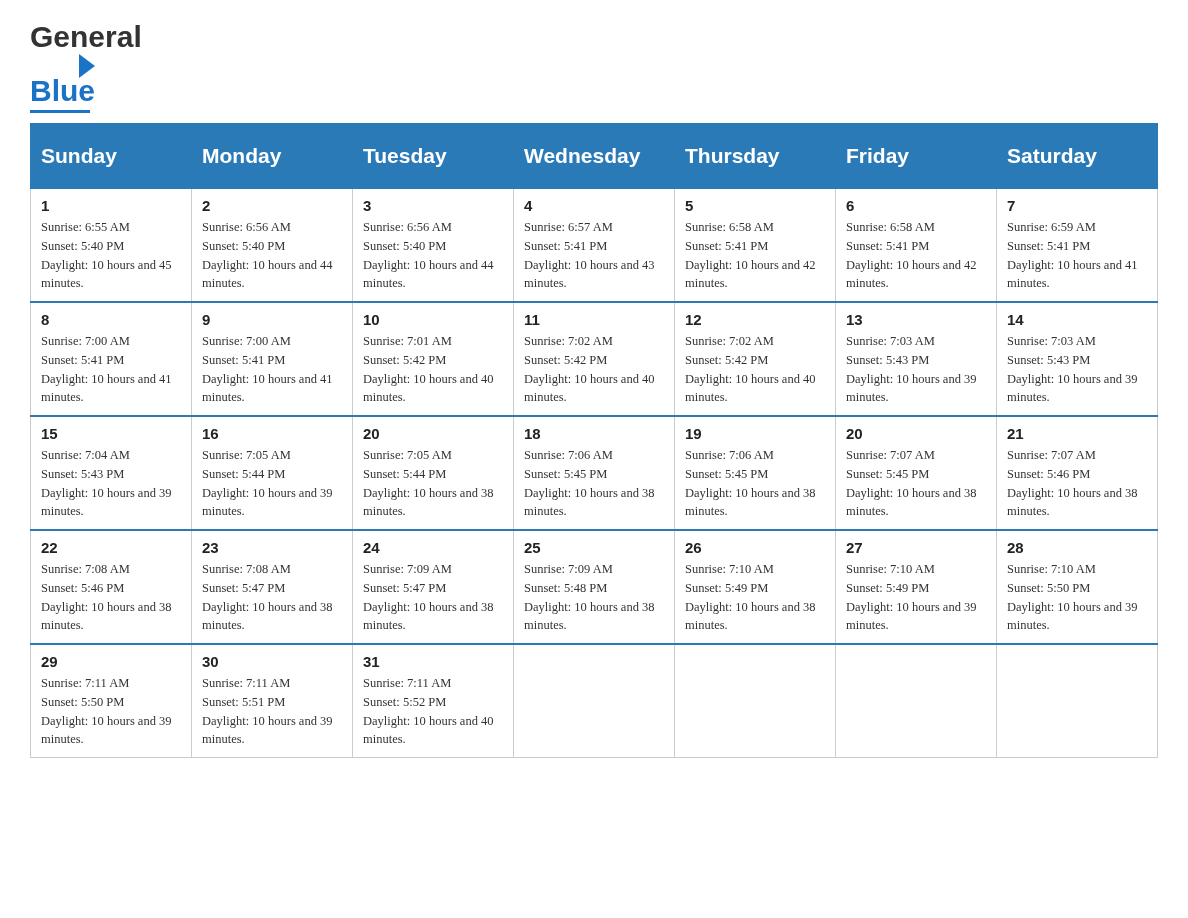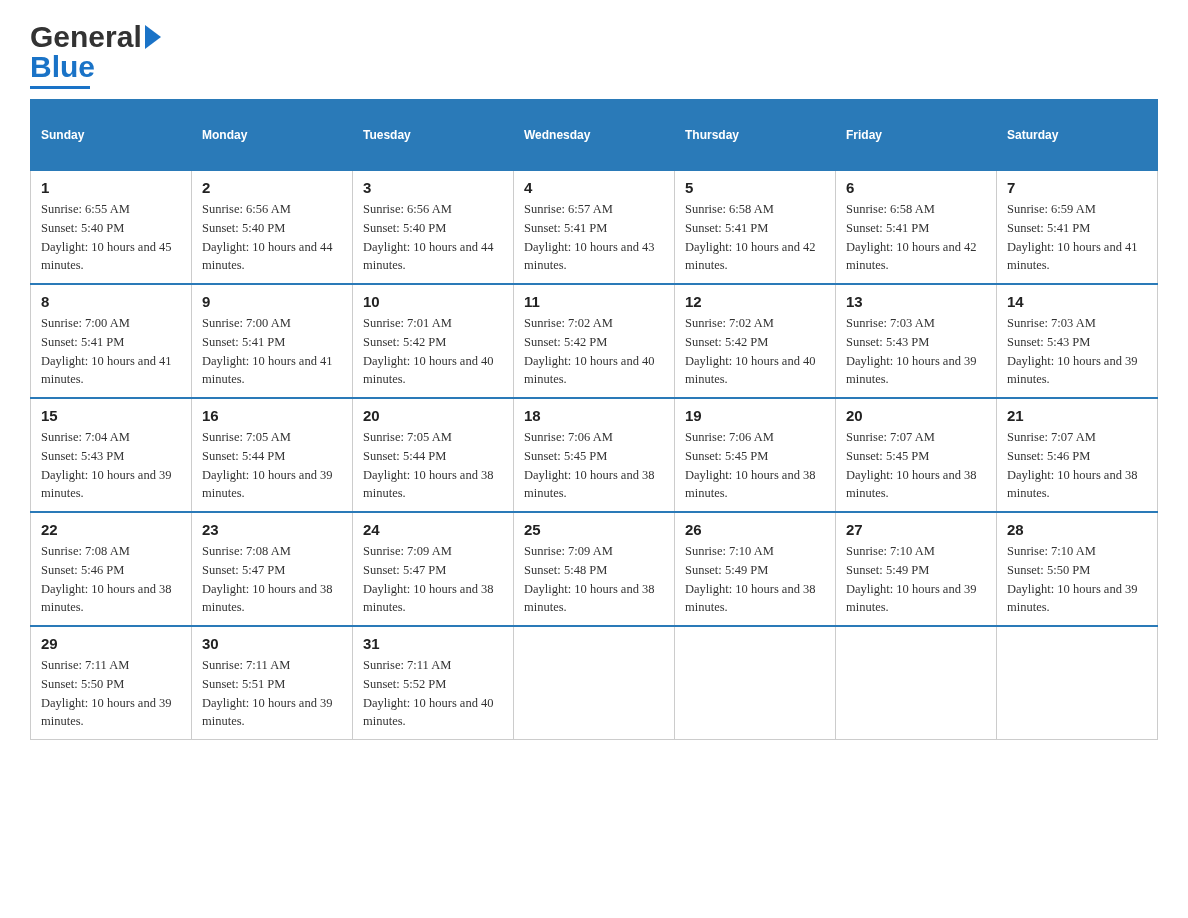--- a/index.html
+++ b/index.html
@@ -42,23 +42,23 @@
       margin-top: 4px;
     }
     table {
       width: 100%;
       border-collapse: collapse;
       margin-top: 10px;
     }
     thead tr th {
       background-color: #2a7ab8;
       color: #fff;
-      font-size: 12px;
-      font-weight: bold;
-      padding: 28px 10px;
+      font-size: 21px;
+      font-weight: bold;
+      padding: 20px 10px;
       text-align: left;
       border: 1px solid #2a7ab8;
     }
     tbody tr td {
       vertical-align: top;
       padding: 8px 10px;
       border: 1px solid #ccc;
       font-size: 13px;
       color: #333;
       width: 14.28%;
@@ -82,20 +82,21 @@
       border-bottom: 2px solid #2a7ab8;
     }
     tbody tr:last-child {
       border-bottom: 1px solid #ccc;
       padding-left: 35px;
     }
     .logo-top {
       display: flex;
       align-items: center;
       gap: 0px;
+      flex-direction: column;
     }
     .logo-general {
       font-size: 30px;
       font-weight: bold;
       color: #333;
     }
     .logo-blue-text {
       font-size: 30px;
       font-weight: bold;
       color: #1a73c7;

